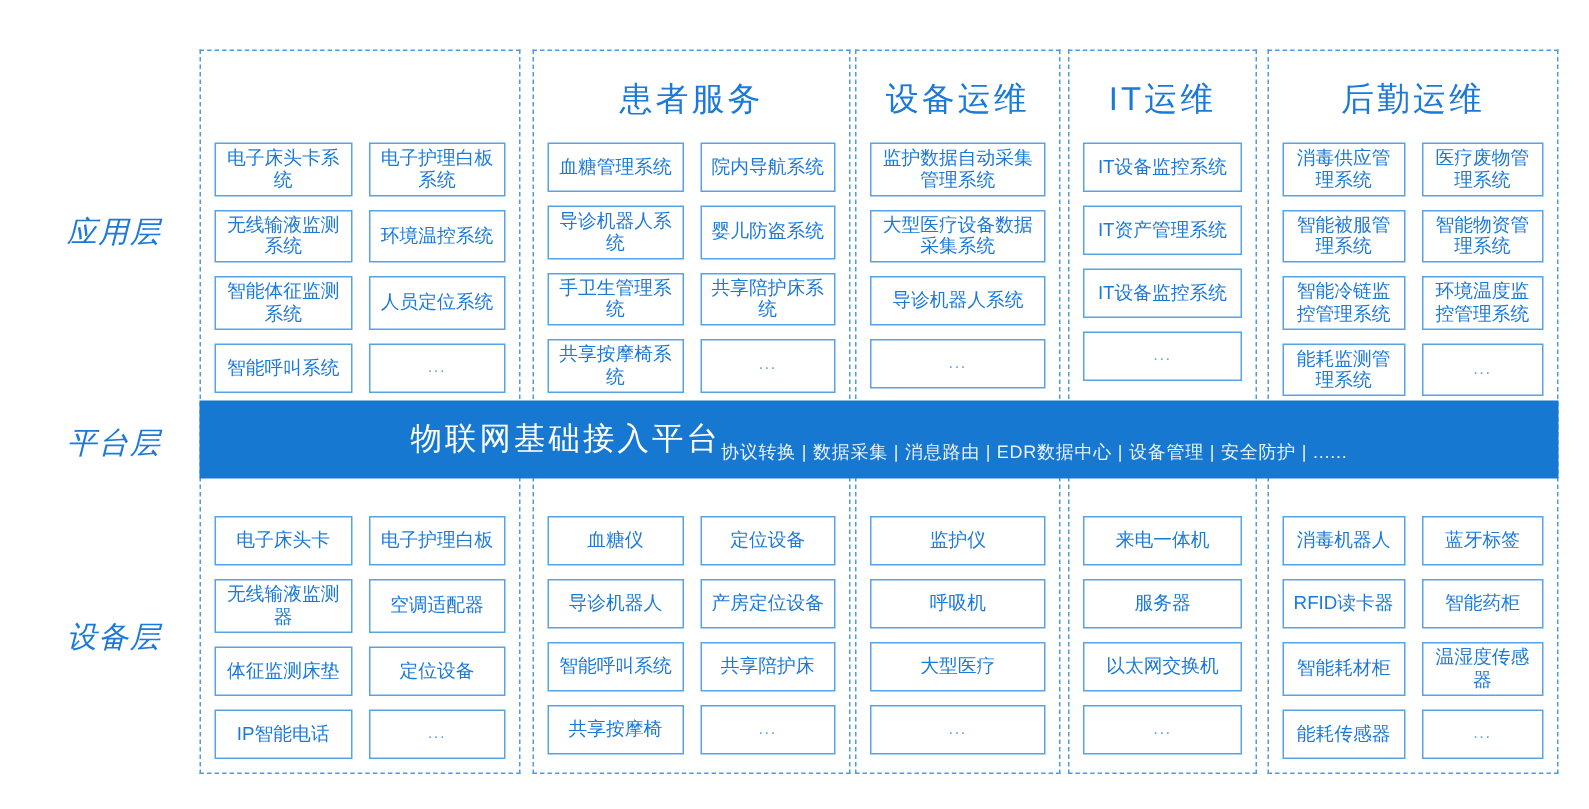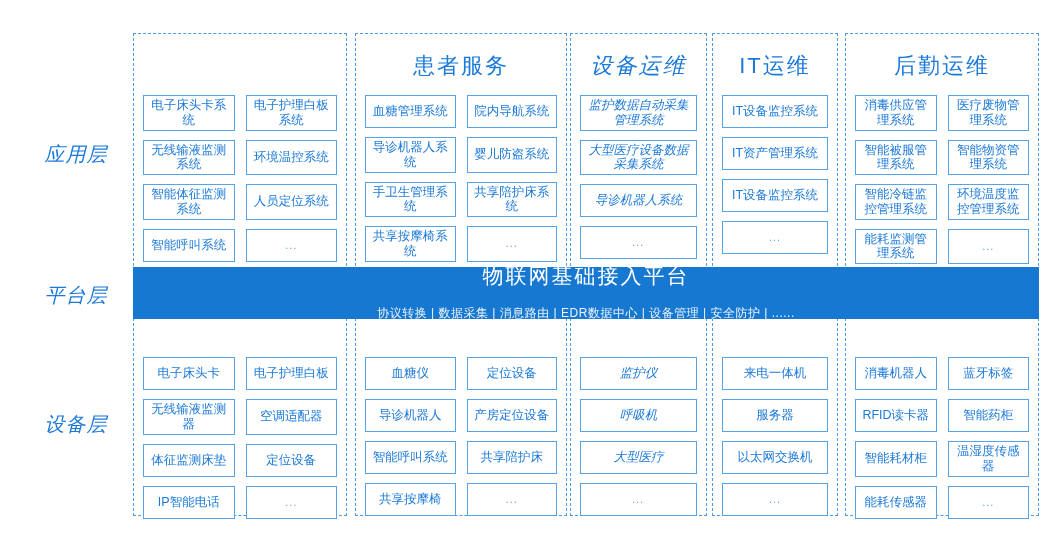--- a/index.html
+++ b/index.html
@@ -14,40 +14,40 @@
 
   .layer-label{position:absolute;left:22px;width:108px;text-align:center;
     color:var(--accent);font-size:20px;font-weight:500;letter-spacing:1px;font-style:italic;}
   .layer-label.app{top:141px;}
   .layer-label.plat{top:282px;}
   .layer-label.dev{top:411px;}
 
   .col{position:absolute;top:33px;height:483px;border:1px dashed var(--dash-border);box-sizing:border-box;}
   .col:nth-child(1){left:133px;width:214px;}
   .col:nth-child(2){left:355px;width:212px;}
-  .col:nth-child(3){left:570px;width:137px;font-style:italic;}
+  .col:nth-child(3){left:570px;width:137px;}
   .col:nth-child(4){left:712px;width:126px;}
   .col:nth-child(5){left:845px;width:194px;}
 
   .col-header{position:absolute;top:17px;left:0;right:0;text-align:center;
     color:var(--accent);font-size:22px;font-weight:500;letter-spacing:2px;}
 
   .boxes{position:absolute;left:9px;right:9px;display:grid;row-gap:9px;column-gap:11px;}
   .col.grid2 .boxes{grid-template-columns:1fr 1fr;}
   .boxes.app{top:61px;}
-  .boxes.dev{top:323px;}
+  .boxes.dev{top:310px;}
 
   .box{min-height:33px;box-sizing:border-box;border:1.5px solid var(--box-border);
     background:#fff;display:flex;align-items:center;justify-content:center;
     text-align:center;color:var(--accent);font-size:12.5px;line-height:1.18;
     padding:2px 4px;}
   .box.dots{font-size:11px;color:#64a7ea;letter-spacing:1px;}
 
   .platform-band{position:absolute;left:133px;top:267px;width:906px;height:52px;
-    background:var(--band-bg);z-index:2;display:flex;flex-direction:column;
+    background:var(--band-bg);z-index:2;display:flex;
     align-items:center;justify-content:center;}
   .band-title{color:#fff;font-size:21px;font-weight:500;letter-spacing:2px;line-height:1.15;}
   .band-subtitle{color:#eaf3fc;font-size:12px;margin-top:17px;letter-spacing:0.5px;}
 </style>
 </head>
 <body>
 
 <div class="canvas">
   <div class="layer-label app">应用层</div>
   <div class="layer-label plat">平台层</div>

